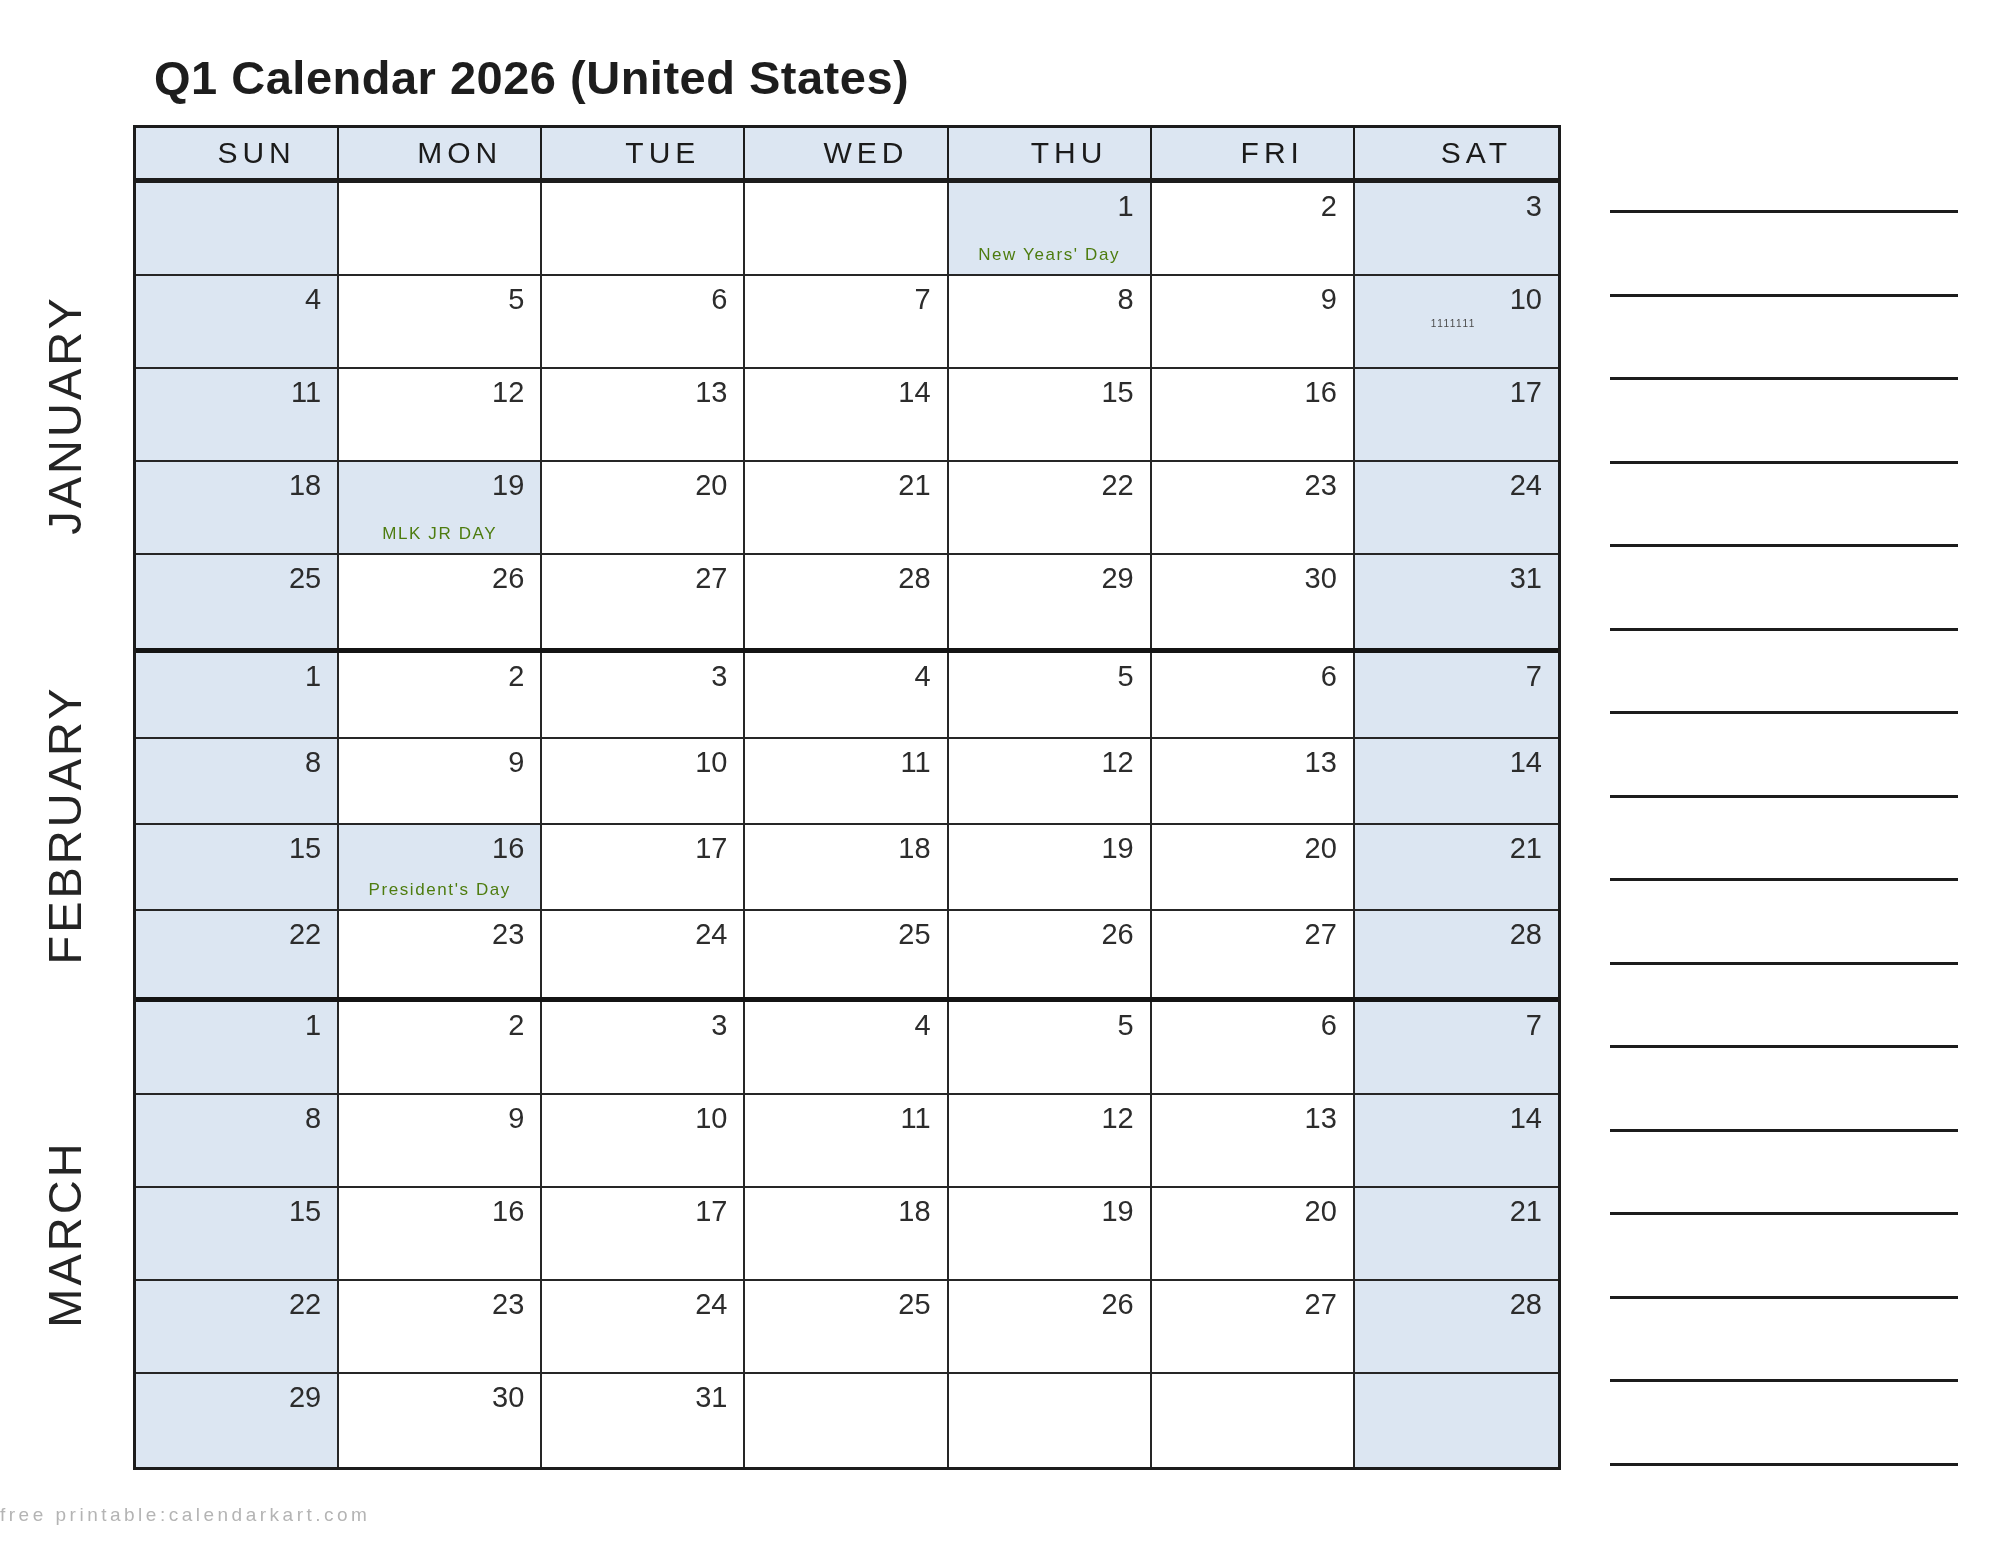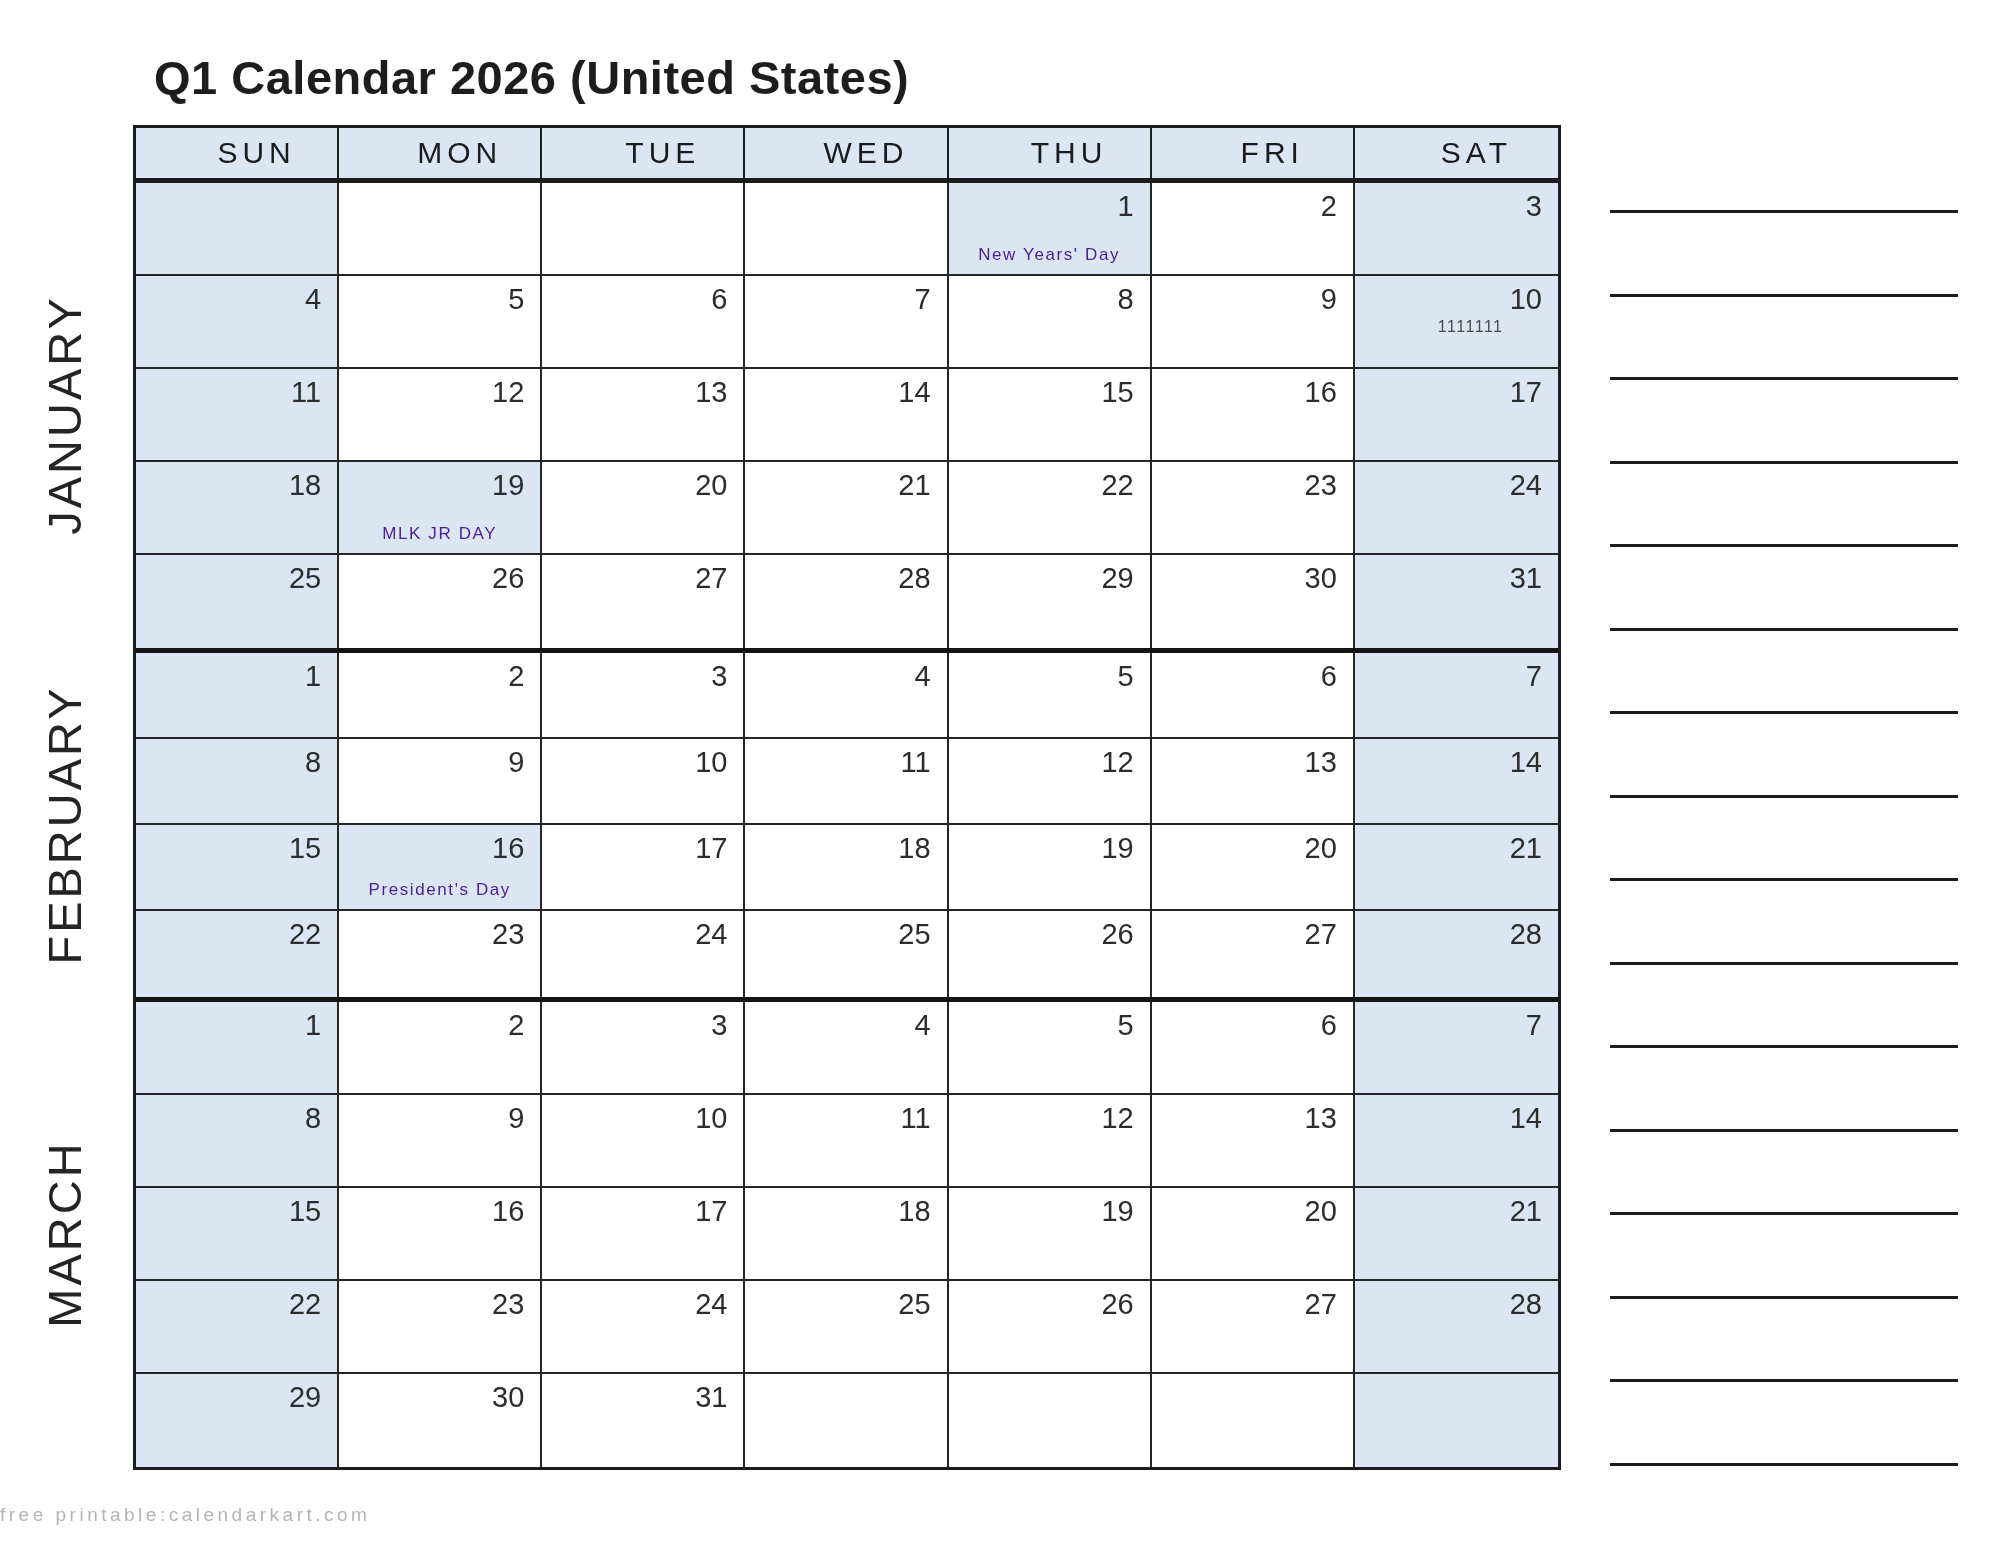--- a/index.html
+++ b/index.html
@@ -25,22 +25,22 @@
         border-right:2px solid #262626;border-bottom:2px solid #262626;}
   .cell:nth-child(7n){border-right:none;}
   .month .cell:nth-last-child(-n+7){border-bottom:none;}
   .m0 .cell{height:93px;}
   .m1 .cell{height:86px;}
   .m2 .cell{height:93px;}
   .cell.shaded{background:var(--hl,#dce6f2);}
 
   .daynum{position:absolute;top:7px;right:16px;font-size:29px;color:#2c2c2c;}
   .holiday{position:absolute;left:0;right:0;bottom:9px;text-align:center;
-           font-size:17px;letter-spacing:1.6px;color:#4c1d95;}
-  .cellnote{position:absolute;left:83px;top:42px;font-size:16px;
+           font-size:17px;letter-spacing:1.6px;color:#4d7c0f;}
+  .cellnote{position:absolute;left:76px;top:42px;font-size:10px;
             letter-spacing:1.5px;color:#4a4a4a;}
 
   .month-label{position:absolute;left:64px;transform:translate(-50%,-50%) rotate(-90deg);
            font-size:47px;letter-spacing:3px;color:#242424;font-weight:500;white-space:nowrap;}
 
   .note-line{position:absolute;left:1610px;width:348px;height:3px;background:#1c1c1c;}
 
   .footer{position:absolute;left:0;top:1504px;width:100%;
           font-size:19px;letter-spacing:3.5px;color:#b4b4b4;}
 </style>

